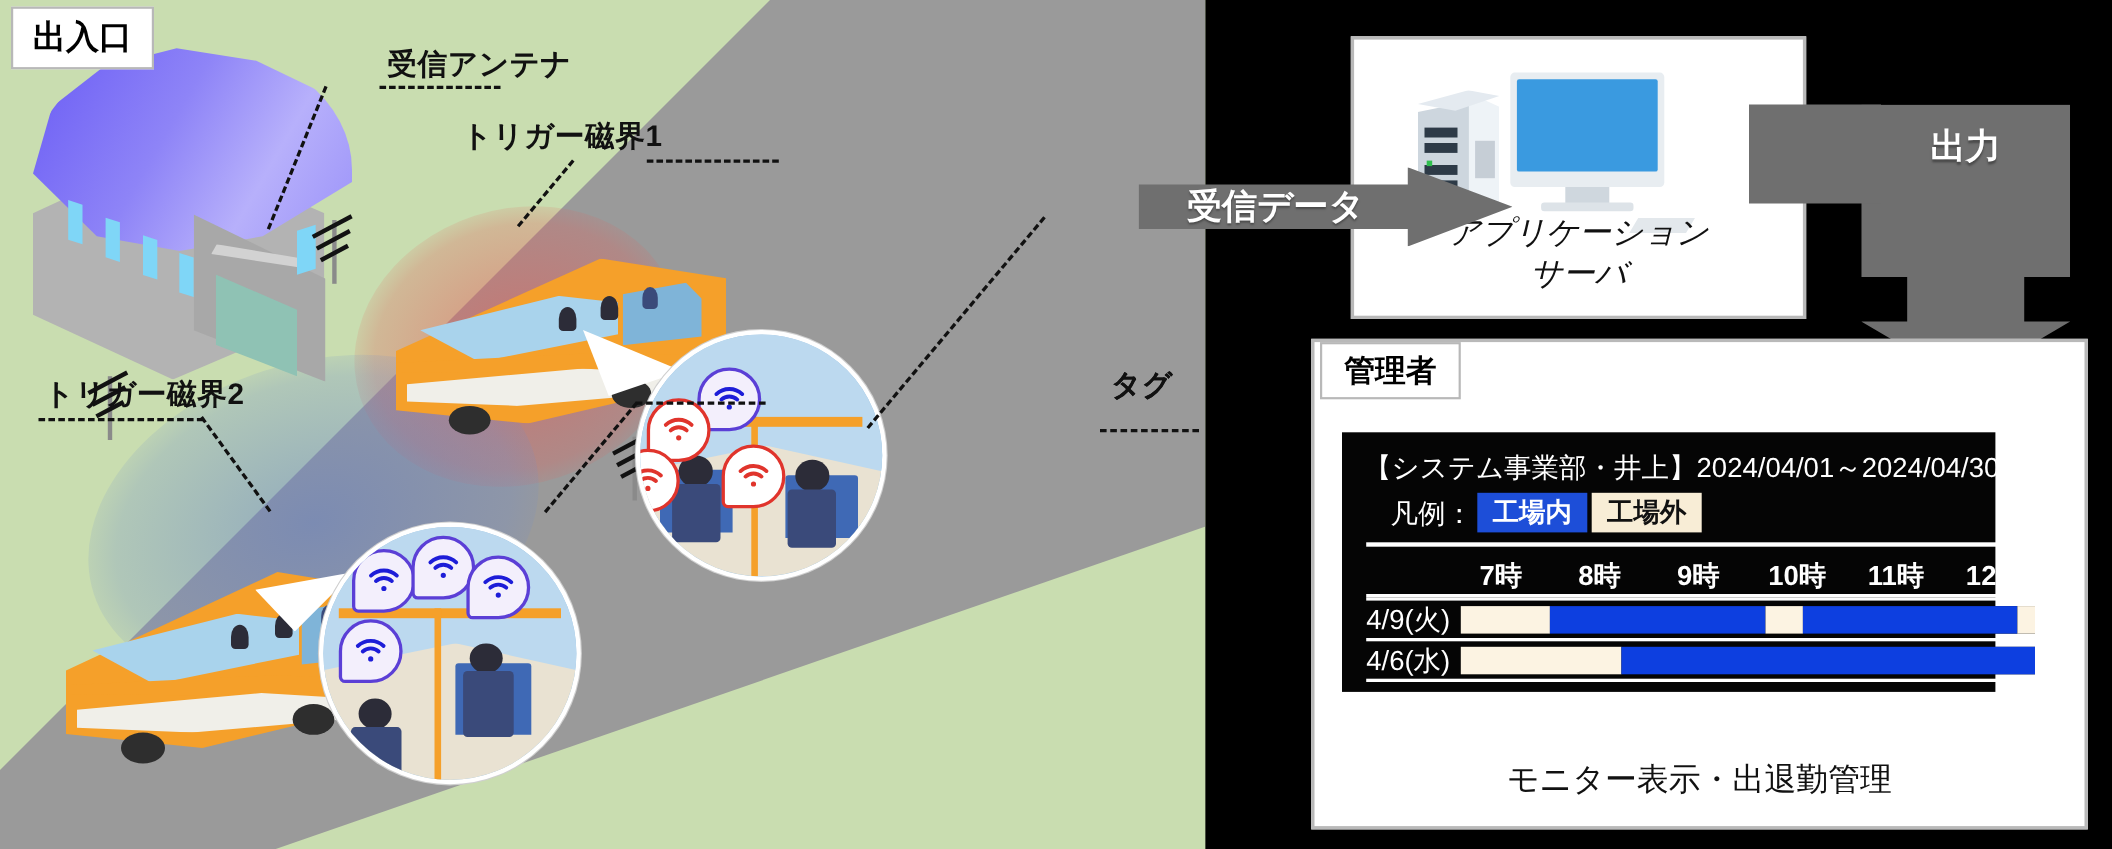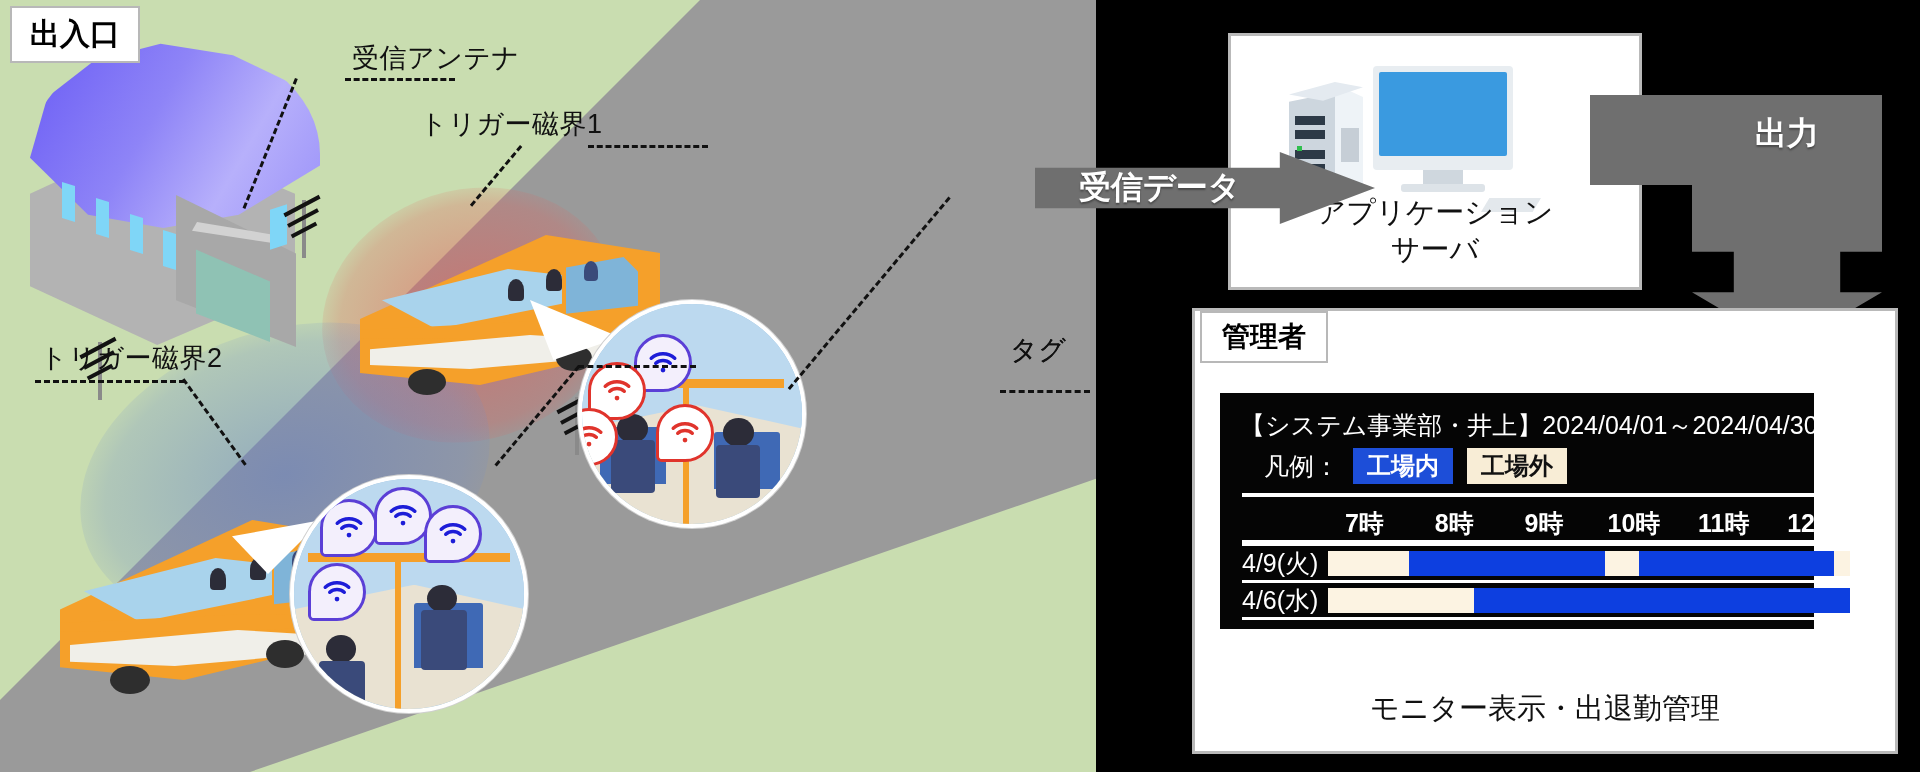--- a/index.html
+++ b/index.html
@@ -61,49 +61,49 @@
   .mag .pole-y{position:absolute;width:6px;background:#f5a02a;}
 
   .wifi{position:absolute;width:52px;height:52px;border-radius:50% 50% 50% 10%;
      background:#f3effc;border:3px solid #5b3fd6;display:flex;align-items:center;justify-content:center;}
   .wifi svg{width:30px;height:26px;}
   .wifi-r{background:#fff;border-color:#e0342c;}
 
   .callout{position:absolute;background:#fff;}
 
   
-  .lbl{position:absolute;font-size:27px;color:#111;white-space:nowrap;letter-spacing:.5px;}
+  .lbl{position:absolute;font-size:27px;color:#111;white-space:nowrap;letter-spacing:.5px;font-weight:bold;}
   .dash-h{position:absolute;border-top:3px dashed #111;}
 
   #box-entrance{position:absolute;left:10px;top:6px;background:#fff;border:2px solid #b8b8b8;
      padding:6px 18px;font-size:30px;font-weight:bold;color:#000;}
 
   
   #right{position:absolute;left:1096px;top:0;width:824px;height:772px;background:#000;}
 
   #server-box{position:absolute;left:132px;top:33px;width:408px;height:251px;background:#fff;border:3px solid #b9b9b9;}
-  #server-cap{position:absolute;left:0;right:0;bottom:18px;text-align:center;font-size:29px;color:#111;line-height:1.3;}
+  #server-cap{position:absolute;left:0;right:0;bottom:18px;text-align:center;font-size:29px;color:#111;line-height:1.3;font-style:italic;}
 
   .arrow-recv{position:absolute;left:-196px;top:116px;width:340px;height:72px;background:#6f6f6f;
      clip-path:polygon(0 22%,72% 22%,72% 0,100% 50%,72% 100%,72% 78%,0 78%);
      display:flex;align-items:center;}
   .arrow-recv span{color:#fff;font-weight:bold;font-size:32px;margin-left:44px;
      text-shadow:0 2px 2px rgba(0,0,0,.35);}
   #arrow-out-2{position:absolute;left:596px;top:95px;width:190px;height:253px;background:#6f6f6f;
      clip-path:polygon(0 0,100% 0,100% 62%,78% 62%,78% 78%,100% 78%,50% 100%,0 78%,22% 78%,22% 62%,0 62%);}
   #arrow-out-label{position:absolute;left:596px;top:112px;width:190px;text-align:center;
      color:#fff;font-weight:bold;font-size:32px;text-shadow:0 2px 2px rgba(0,0,0,.35);}
 
   #admin-box{position:absolute;left:96px;top:308px;width:700px;height:440px;background:#fff;border:3px solid #b9b9b9;}
   #box-admin-tag{position:absolute;left:104px;top:311px;background:#fff;border:2px solid #b8b8b8;
      padding:5px 20px;font-size:28px;font-weight:bold;color:#000;z-index:4;}
 
   #monitor{position:absolute;left:25px;top:82px;width:594px;height:236px;background:#050505;}
   #mon-title{position:absolute;left:20px;top:16px;color:#fff;font-size:25px;white-space:nowrap;}
-  #legend{position:absolute;left:44px;top:55px;display:flex;align-items:center;gap:14px;}
+  #legend{position:absolute;left:44px;top:55px;display:flex;align-items:center;gap:4px;}
   #legend .lg-label{color:#fff;font-size:25px;}
   .chip{font-size:24px;padding:2px 14px;font-weight:bold;}
   .chip-in{background:#1d4ed8;color:#fff;}
   .chip-out{background:#f8edd6;color:#111;}
 
   #grid{position:absolute;left:22px;top:100px;width:608px;}
   .rule{height:4px;background:#fff;margin:0;}
   .rule.thin{height:3px;}
   .hdr{display:flex;height:34px;align-items:center;}
   .hdr .rowlab{width:86px;}

